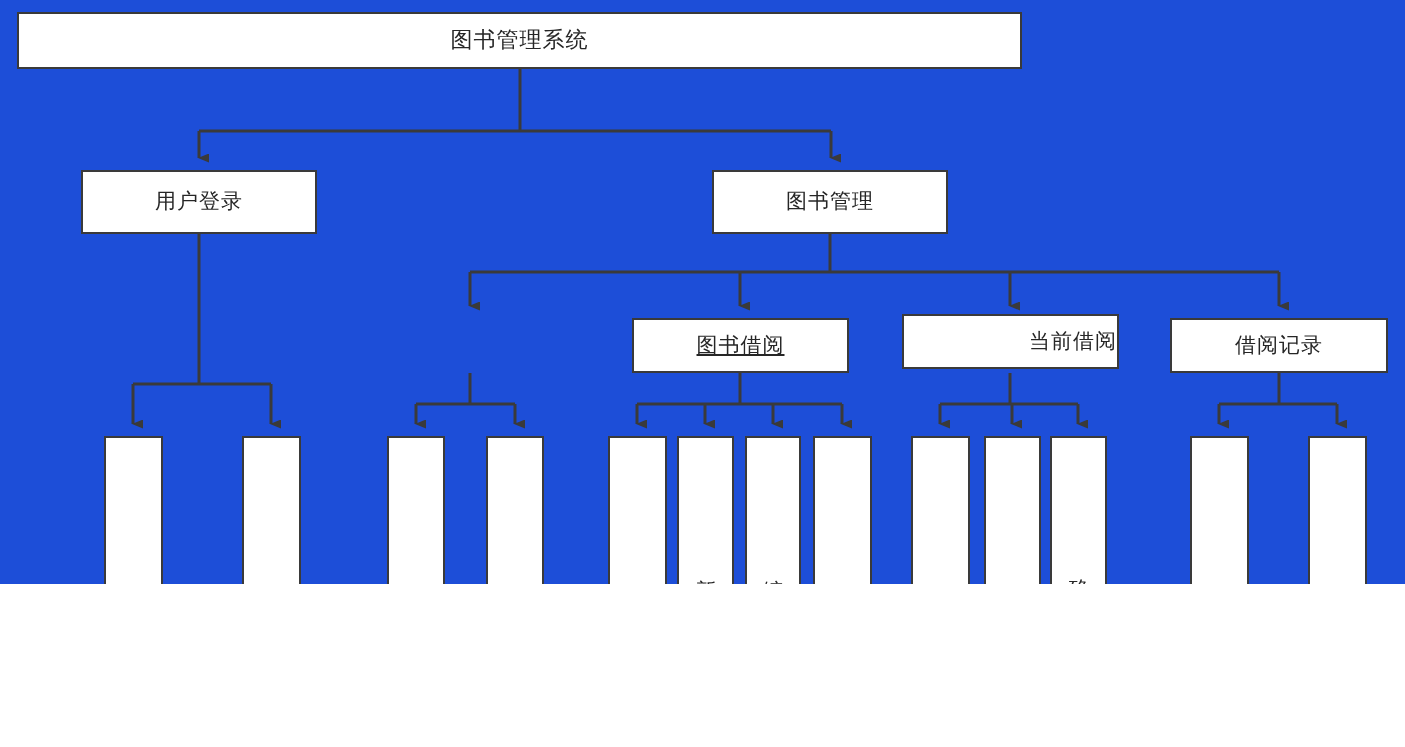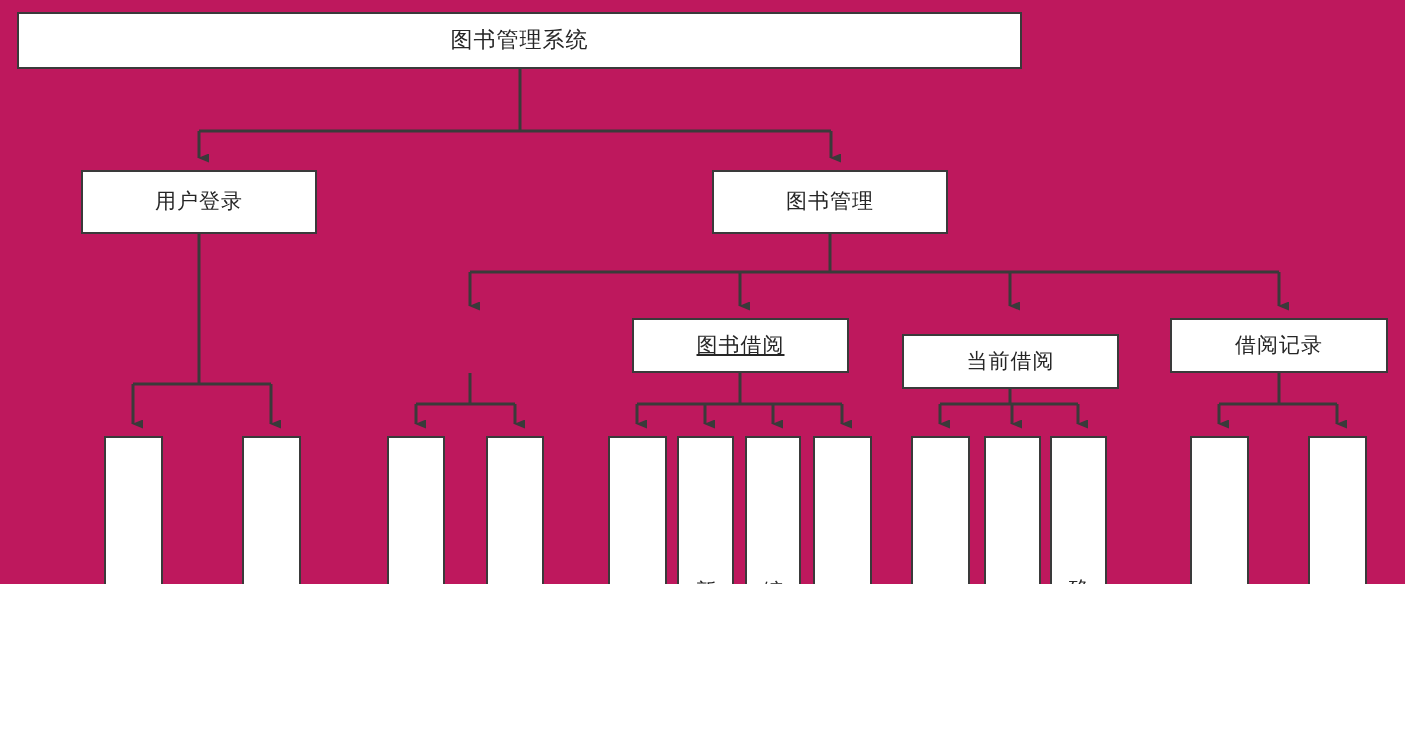--- a/index.html
+++ b/index.html
@@ -8,21 +8,21 @@
     padding: 0;
     background: #ffffff;
   }
   body {
     font-family: "DejaVu Sans", "Liberation Sans", sans-serif;
   }
   #diagram-root {
     position: relative;
     width: 1405px;
     height: 584px;
-    background: #be185d;
+    background: #1d4ed8;
     overflow: hidden;
   }
   svg.connectors {
     position: absolute;
     left: 0;
     top: 0;
     width: 1405px;
     height: 747px;
     pointer-events: none;
   }
@@ -135,21 +135,21 @@
   <div class="node horizontal" style="left:81px; top:170px; width:236px; height:64px;">
     <span class="label">用户登录</span>
   </div>
   <div class="node horizontal" style="left:712px; top:170px; width:236px; height:64px;">
     <span class="label">图书管理</span>
   </div>
 
   <div class="node horizontal" style="left:632px; top:318px; width:217px; height:55px;text-decoration:underline;">
     <span class="label">图书借阅</span>
   </div>
-  <div class="node horizontal" style="left:902px; top:334px; width:217px; height:55px;">
+  <div class="node horizontal" style="left:902px; top:314px; width:217px; height:55px;justify-content:flex-end;">
     <span class="label">当前借阅</span>
   </div>
   <div class="node horizontal" style="left:1170px; top:318px; width:218px; height:55px;">
     <span class="label">借阅记录</span>
   </div>
 
   <div class="node vertical" style="left:104px; top:436px; width:59px; height:303px;">
     <span class="label">用户登录</span>
   </div>
   <div class="node vertical" style="left:242px; top:436px; width:59px; height:303px;">

